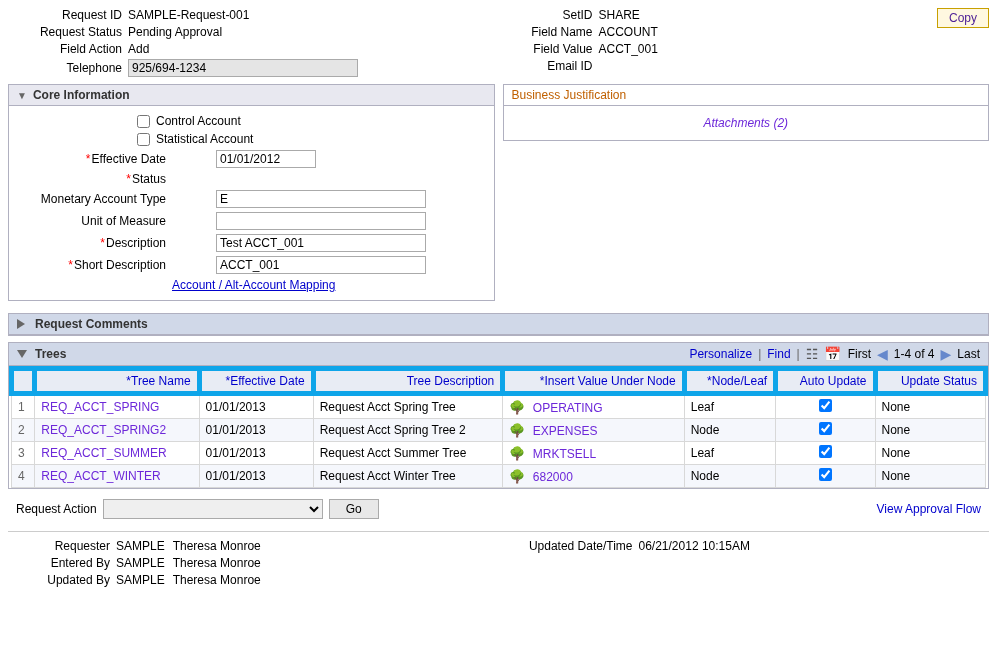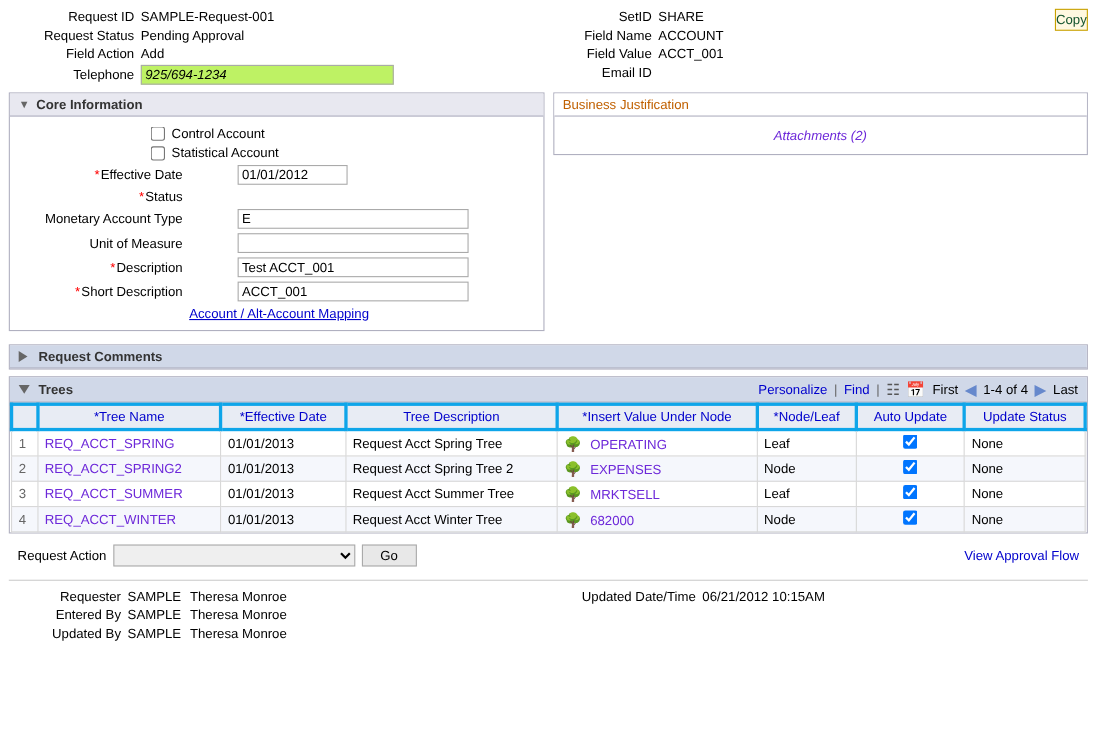--- a/index.html
+++ b/index.html
@@ -6,25 +6,25 @@
     body { font-family: Arial, sans-serif; font-size: 12px; background: #fff; color: #000; }
     .page { width: 997px; min-height: 670px; padding: 8px; }
 
     
     .header-section { display: flex; width: 100%; margin-bottom: 4px; }
     .header-left { width: 50%; }
     .header-right { width: 50%; }
     .field-row { display: flex; align-items: center; margin-bottom: 3px; }
     .field-label { text-align: right; min-width: 120px; padding-right: 6px; color: #000; font-size: 12px; }
     .field-value { font-size: 12px; color: #000; }
-    .field-input { border: 1px solid #aaa; padding: 1px 3px; font-size: 12px; background: #bef264; font-style: italic; }
+    .field-input { border: 1px solid #aaa; padding: 1px 3px; font-size: 12px; background: #e5e5e5; }
     .field-input-wide { width: 230px; }
     .field-input-email { width: 260px; }
 
-    .copy-btn { position: absolute; right: 8px; top: 8px; border: 1px solid #c8a000; background: #fff8e0; padding: 2px 0; font-size: 12px; cursor: pointer; color: #14532d; }
+    .copy-btn { position: absolute; right: 8px; top: 8px; border: 1px solid #c8a000; background: #fff8e0; padding: 2px 11px; font-size: 12px; cursor: pointer; color: #4c1d95; }
 
     
     .section-box { border: 1px solid #b0b0c0; margin-bottom: 6px; }
     .section-box-title { background: #e8e8f0; border-bottom: 1px solid #b0b0c0; padding: 3px 8px; font-size: 12px; font-weight: bold; color: #333; display: flex; align-items: center; gap: 6px; }
     .section-box-title .collapse-icon { color: #666; font-size: 10px; }
     .section-content { padding: 8px; }
 
     .main-content { display: flex; gap: 8px; margin-bottom: 6px; }
 
     .checkbox-row { display: flex; align-items: center; margin-left: 120px; margin-bottom: 4px; }
@@ -52,21 +52,21 @@
     
     .trees-section { border: 1px solid #b0b0c0; margin-bottom: 6px; }
     .trees-header { background: #d0d8e8; border-bottom: 1px solid #b0b0c0; padding: 3px 8px; font-size: 12px; display: flex; align-items: center; justify-content: space-between; }
     .trees-title { font-weight: bold; color: #333; display: flex; align-items: center; gap: 4px; }
     .trees-controls { display: flex; align-items: center; gap: 6px; font-size: 12px; }
     .trees-controls a { color: #00c; cursor: pointer; text-decoration: none; }
     .trees-controls .separator { color: #666; }
     .nav-text { color: #000; font-size: 12px; }
 
     table.data-table { width: 100%; border-collapse: collapse; font-size: 12px; }
-    table.data-table th { background: #e8ecf4; border: 3px solid #0ea5e9; padding: 3px 6px; text-align: center; color: #00c; font-weight: normal; white-space: nowrap; }
+    table.data-table th { background: #e8ecf4; border: 5px solid #0ea5e9; padding: 3px 6px; text-align: right; color: #00c; font-weight: normal; white-space: nowrap; }
     table.data-table td { border: 1px solid #d8d8d8; padding: 3px 6px; vertical-align: middle; }
     table.data-table tr:nth-child(even) td { background: #f5f7fc; }
     table.data-table tr:nth-child(odd) td { background: #fff; }
     .row-num { color: #666; }
     .link-text { color: #6d28d9; cursor: pointer; text-decoration: none; }
     .checkbox-cell { text-align: center; }
 
     
     .action-row { display: flex; align-items: center; justify-content: space-between; margin-bottom: 8px; padding: 4px 8px; }
     .action-left { display: flex; align-items: center; gap: 6px; }

